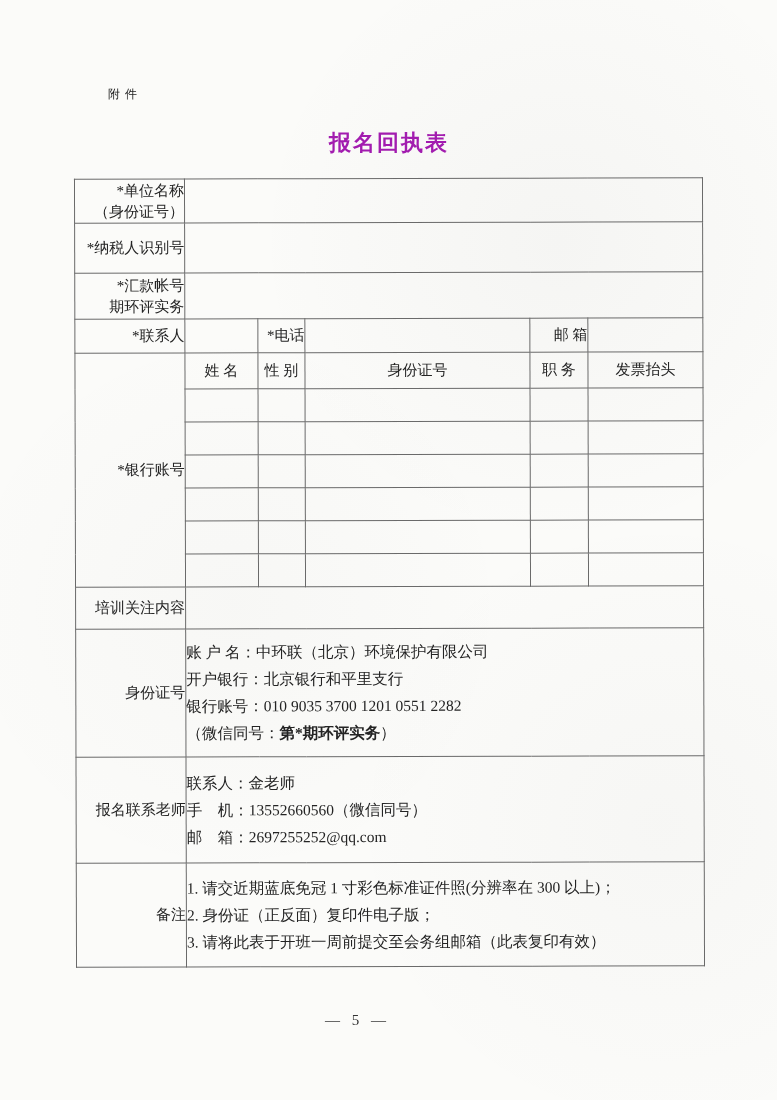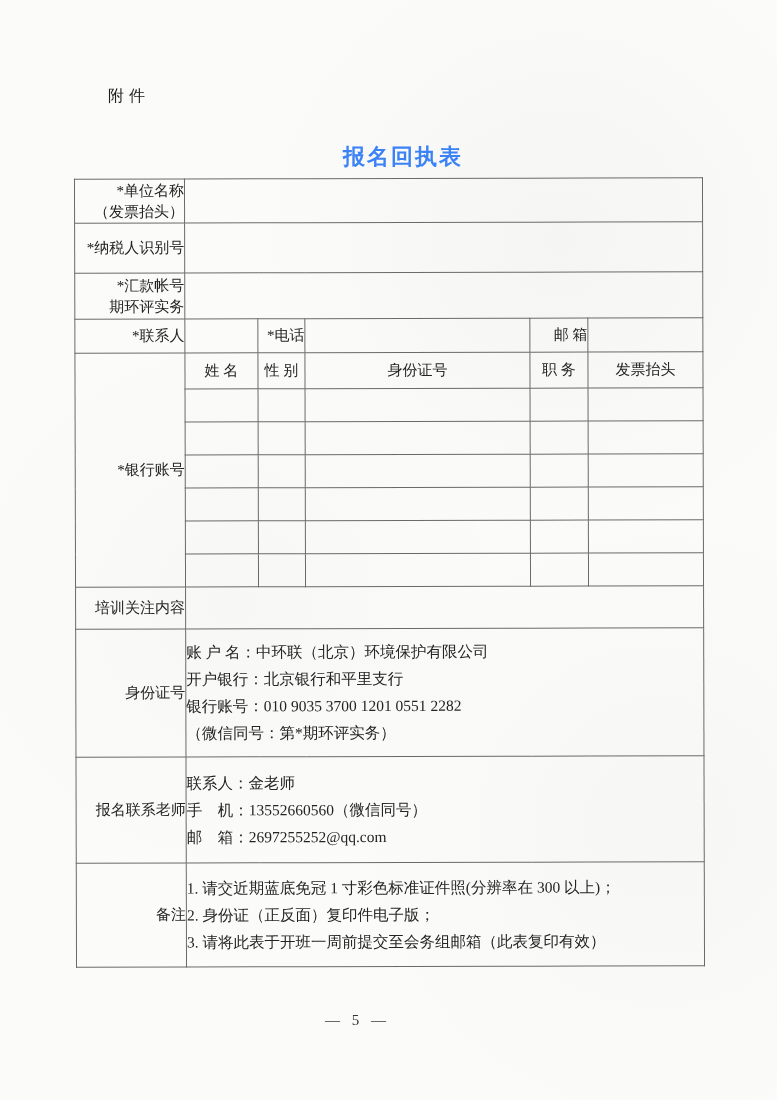--- a/index.html
+++ b/index.html
@@ -16,36 +16,36 @@
     background-color: #fbfbf9;
     background-image:
       radial-gradient(circle at 72% 22%, rgba(60,60,60,0.03), transparent 30%),
       radial-gradient(circle at 30% 55%, rgba(60,60,60,0.02), transparent 35%),
       radial-gradient(circle at 85% 75%, rgba(60,60,60,0.025), transparent 30%);
   }
   .attachment {
     position: absolute;
     left: 108px;
     top: 86px;
-    font-size: 16px;
+    font-size: 12px;
     letter-spacing: 5px;
     color: #1d1d1d;
     text-align: center;
   }
   .title {
     position: absolute;
     left: 75px;
     top: 128px;
     width: 628px;
-    margin: 14px;
+    margin: 0;
     text-align: center;
     font-size: 22px;
     font-weight: 700;
     letter-spacing: 2px;
-    color: #3b82f6;
+    color: #a21caf;
   }
   table.form {
     position: absolute;
     left: 75px;
     top: 178px;
     width: 628px;
     border-collapse: collapse;
     table-layout: fixed;
     transform: rotate(-0.15deg);
     font-size: 15px;
@@ -88,21 +88,21 @@
   .footer {
     position: absolute;
     left: 75px;
     top: 1012px;
     width: 565px;
     text-align: center;
     font-size: 15px;
     letter-spacing: 4px;
     color: #333333;
   }
-  b.remark { font-weight: 400; }
+  b.remark { font-weight: 700; }
 </style>
 </head>
 <body>
 
 <div class="attachment">附件</div>
 
 <h1 class="title">报名回执表</h1>
 
 <table class="form">
   <colgroup>
@@ -110,21 +110,21 @@
     <col style="width:73px">
     <col style="width:47px">
     <col style="width:225px">
     <col style="width:58px">
     <col style="width:115px">
   </colgroup>
   <tbody>
     <tr class="h44">
       <td class="lbl">
         <div>*单位名称</div>
-        <div>（发票抬头）</div>
+        <div>（身份证号）</div>
       </td>
       <td class="val" colspan="5"></td>
     </tr>
 
     <tr class="h50">
       <td class="lbl">*纳税人识别号</td>
       <td class="val" colspan="5"></td>
     </tr>
 
     <tr class="h46">

